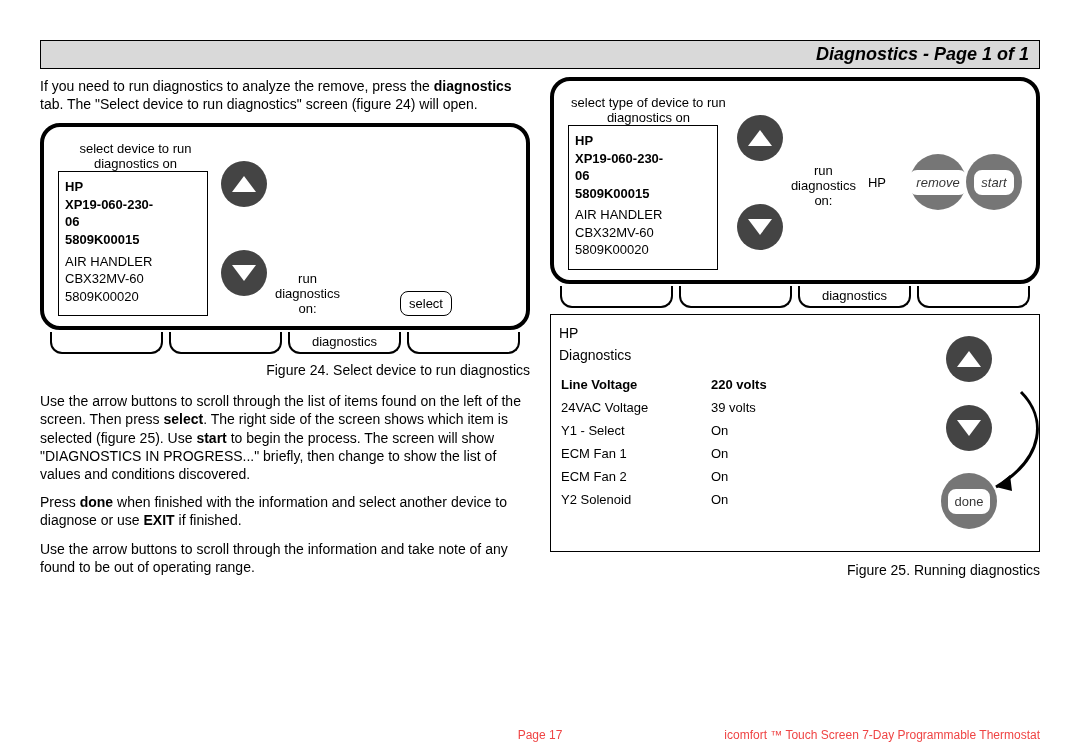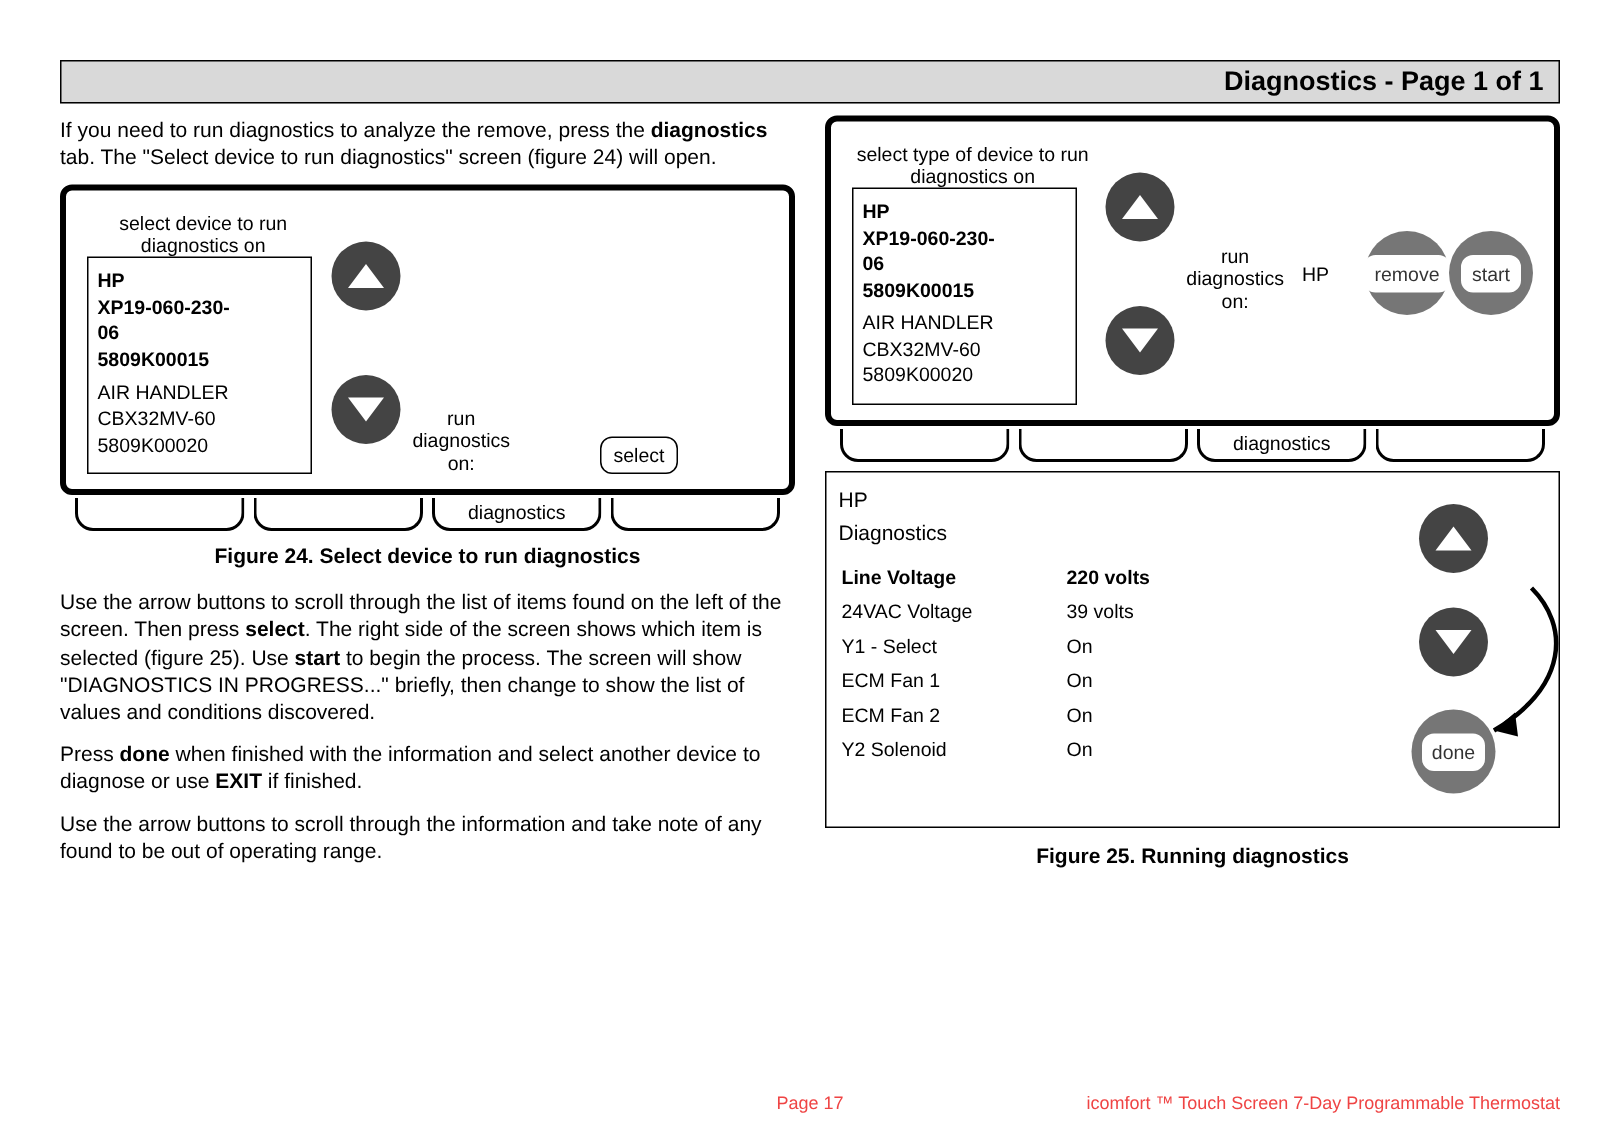--- a/index.html
+++ b/index.html
@@ -17,33 +17,34 @@
     padding: 40px 40px 0 40px;
   }
   .header-bar {
     border: 1px solid #000;
     background: #d9d9d9;
     text-align: right;
     font-weight: bold;
     font-size: 18px;
     padding: 3px 10px;
     margin-bottom: 8px;
+    font-style: italic;
   }
   .columns {
     display: flex;
     gap: 20px;
   }
   .col-left { width: 490px; }
   .col-right { width: 490px; position: relative; }
   p { margin: 0 0 10px 0; line-height: 1.3; }
-  .figure-caption { font-weight: bold; text-align: center; margin: 10px 0 14px; }
+  .figure-caption { font-weight: normal; text-align: right; margin: 10px 0 14px; }
 
   .screen-panel {
     border: 4px solid #000;
-    border-radius: 8px;
+    border-radius: 20px;
     padding: 14px 14px 10px 14px;
     position: relative;
     background: #fff;
   }
   .screen-wrap { position: relative; margin: 10px 0 6px 0; padding-bottom: 22px; }
   .screen-flex { display: flex; gap: 8px; }
   .listbox {
     border: 1px solid #000;
     padding: 6px;
     width: 150px;
@@ -271,21 +272,21 @@
                   <div class="tri-up"></div>
                 </div>
               <div class="arrow-btn">
                   <div class="tri-down"></div>
                 </div>
             </div>
             <div class="side-btn-col" style="justify-content:flex-start; gap:12px; align-items:center;">
               <div class="heading-small" style="margin-top:6px">run diagnostics on:</div>
               <div class="heading-small">HP</div>
               <div style="flex:1"></div>
-              <div style="display:flex; width:100%; justify-content:space-between; align-items:center;">
+              <div style="display:flex; width:100%; justify-content:space-between; align-items:center;font-style:italic;">
                 <div class="highlight-btn">
                   <div class="inner">remove</div>
                 </div>
                 <div class="highlight-btn">
                   <div class="inner">start</div>
                 </div>
               </div>
             </div>
           </div>
         </div>

